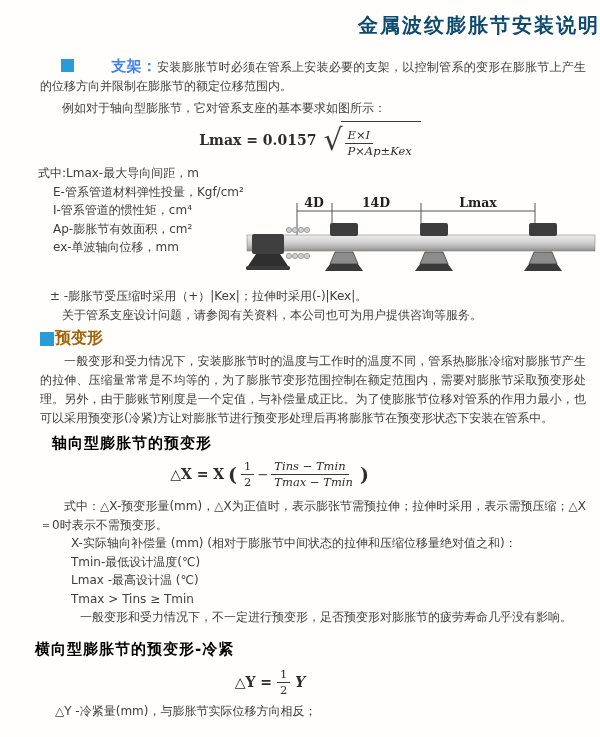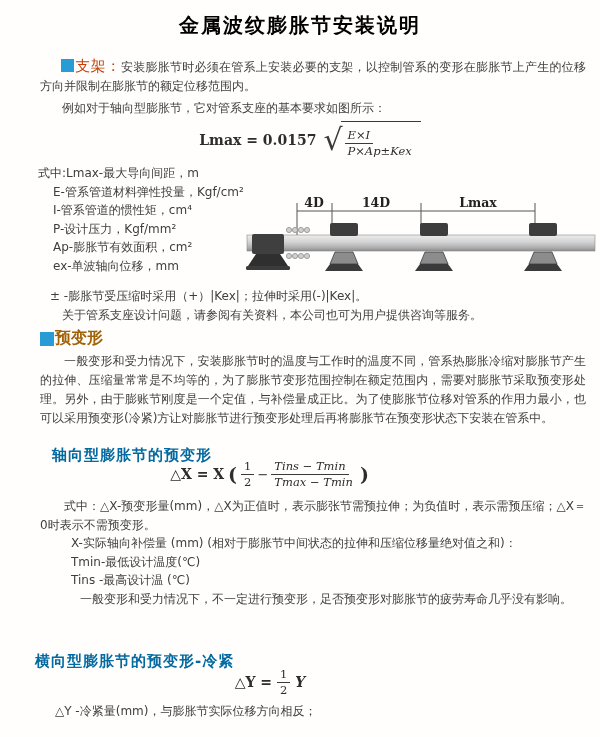--- a/index.html
+++ b/index.html
@@ -3,29 +3,29 @@
 <meta charset="utf-8">
 <style>
   html,body{margin:0;padding:0;background:#f3f3f1;}
   .page{
     position:relative;width:600px;height:737px;margin:0 auto;
     background:#fffefc;overflow:hidden;
     font-family:"DejaVu Sans","Liberation Sans",sans-serif;
     color:#3e3e3e;
   }
   .title{
-    position:absolute;top:12px;left:0;width:100%;text-align:center;
-    font-size:20px;font-weight:700;color:#000000;letter-spacing:2px;
+    position:absolute;top:12px;left:0;width:100%;text-align:right;
+    font-size:20px;font-weight:700;color:#0c4a6e;letter-spacing:2px;
   }
   .body-sm{font-size:12px;line-height:19px;}
   .just{text-align:justify;}
   .blue-sq{display:inline-block;width:13px;height:13px;background:#2a9cd5;vertical-align:-1px;margin-right:1px;}
-  .sec-head-inline{color:#c2410c;font-size:15px;font-weight:400;}
+  .sec-head-inline{color:#3b82f6;font-size:15px;font-weight:700;padding-left:36px;}
   .sec-head{color:#a16207;font-size:16px;font-weight:700;}
-  .sub-head{position:absolute;color:#0369a1;font-size:15px;font-weight:700;letter-spacing:1px;margin-top:12px;}
+  .sub-head{position:absolute;color:#000000;font-size:15px;font-weight:700;letter-spacing:1px;}
 
   #support-para{position:absolute;top:57px;left:40px;width:546px;text-indent:21px;}
   #support-example{position:absolute;top:99px;left:62px;}
 
   .formula{
     display:flex;justify-content:center;align-items:center;
     font-family:"DejaVu Serif","Liberation Serif",serif;color:#2d2d2d;
   }
   #formula1{position:absolute;top:121px;left:0;width:620px;}
   .f-bold{font-weight:700;font-size:14px;}
@@ -78,21 +78,20 @@
         <span class="num">E×I</span>
         <span class="den">P×Ap±Kex</span>
       </span>
     </span>
   </div>
 
   <div id="def-list">
     <div>式中:Lmax-最大导向间距，m</div>
     <div class="indent">E-管系管道材料弹性投量，Kgf/cm²</div>
     <div class="indent">I-管系管道的惯性矩，cm⁴</div>
-    <div class="indent">P-设计压力，Kgf/mm²</div>
     <div class="indent">Ap-膨胀节有效面积，cm²</div>
     <div class="indent">ex-单波轴向位移，mm</div>
   </div>
 
   <div class="body-sm" id="note-pm">± -膨胀节受压缩时采用（+）|Kex|；拉伸时采用(-)|Kex|。</div>
   <div class="body-sm" id="note-svc">关于管系支座设计问题，请参阅有关资料，本公司也可为用户提供咨询等服务。</div>
 
   <svg id="diagram" width="355" height="92" viewBox="0 0 355 92">
     <defs>
       <linearGradient id="pipeGrad" x1="0" y1="0" x2="0" y2="1">
@@ -167,26 +166,27 @@
       <span class="den">2</span>
     </span>
     <span>−</span>
     <span class="frac">
       <span class="num">Tins − Tmin</span>
       <span class="den">Tmax − Tmin</span>
     </span>
     <span class="paren">)</span>
   </div>
 
-  <p class="body-sm just" id="axial-desc" style="margin:0;">式中：△X-预变形量(mm)，△X为正值时，表示膨张节需预拉伸；为负值时，表示需预压缩；△X＝0时表示不需预变形。</p>
+  <p class="body-sm just" id="axial-desc" style="margin:0;">式中：△X-预变形量(mm)，△X为正值时，表示膨张节需预拉伸；拉伸时采用，表示需预压缩；△X＝0时表示不需预变形。</p>
 
   <div id="axial-list">
     <div>X-实际轴向补偿量 (mm) (相对于膨胀节中间状态的拉伸和压缩位移量绝对值之和)：</div>
     <div>Tmin-最低设计温度(℃)</div>
-    <div>Tins -最高设计温 (℃)</div>
+    <div>Lmax -最高设计温 (℃)</div>
+    <div>Tmax &gt; Tins ≥ Tmin</div>
     <div class="para-indent">一般变形和受力情况下，不一定进行预变形，足否预变形对膨胀节的疲劳寿命几乎没有影响。</div>
   </div>
 
   <div class="sub-head" id="lateral-head">横向型膨胀节的预变形-冷紧</div>
 
   <div class="formula" id="formula3">
     <span class="f-bold">△Y =</span>
     <span class="frac upright">
       <span class="num">1</span>
       <span class="den">2</span>

